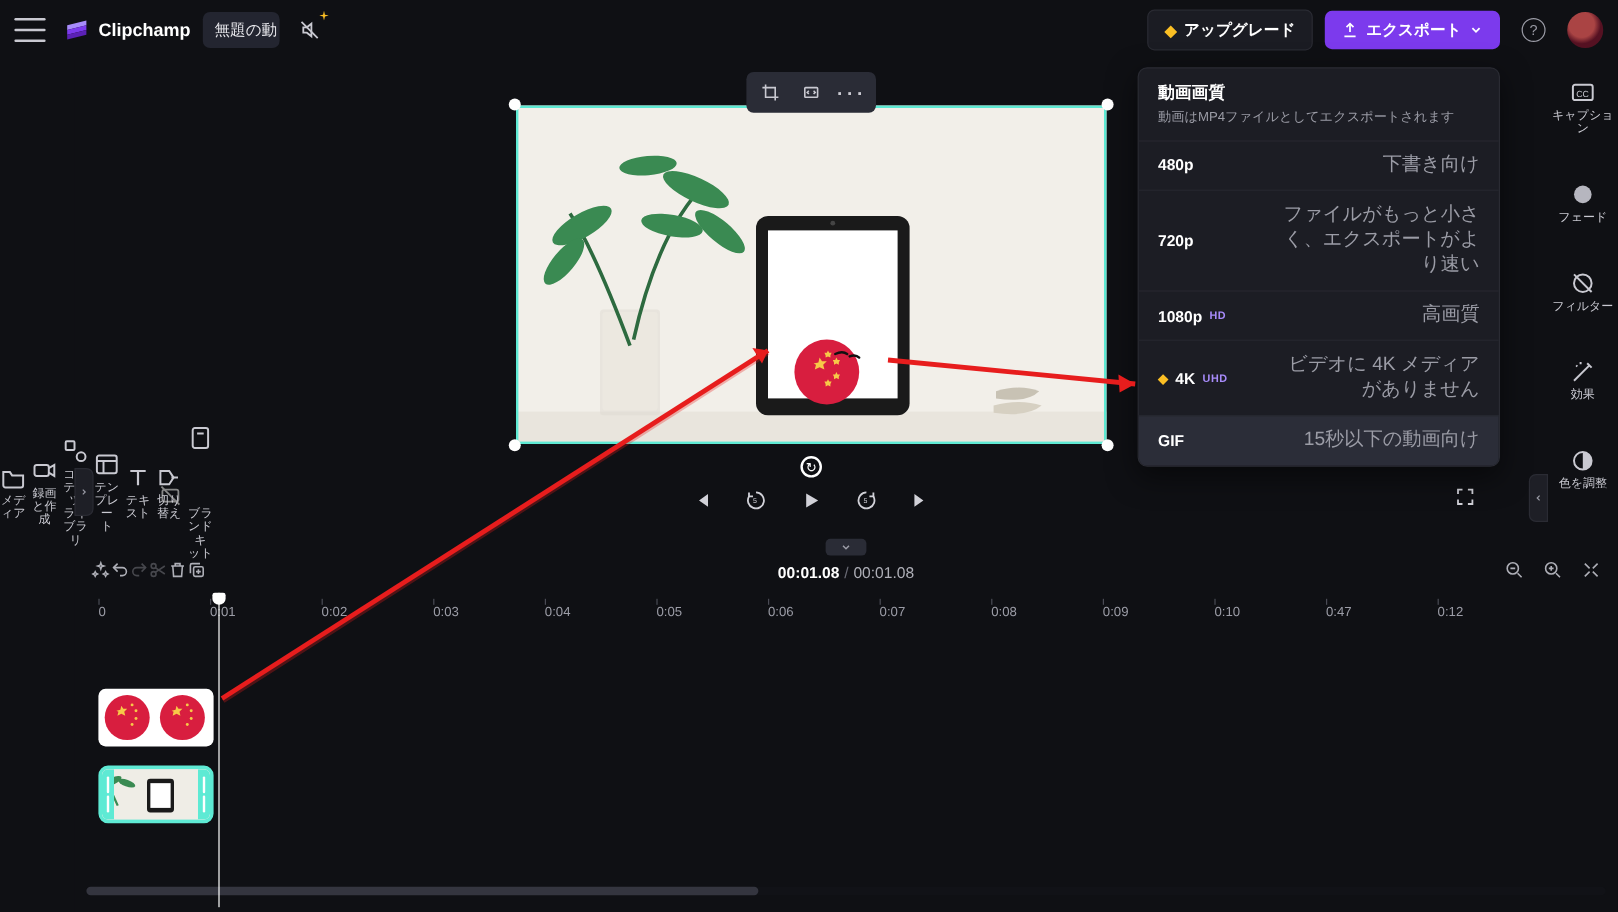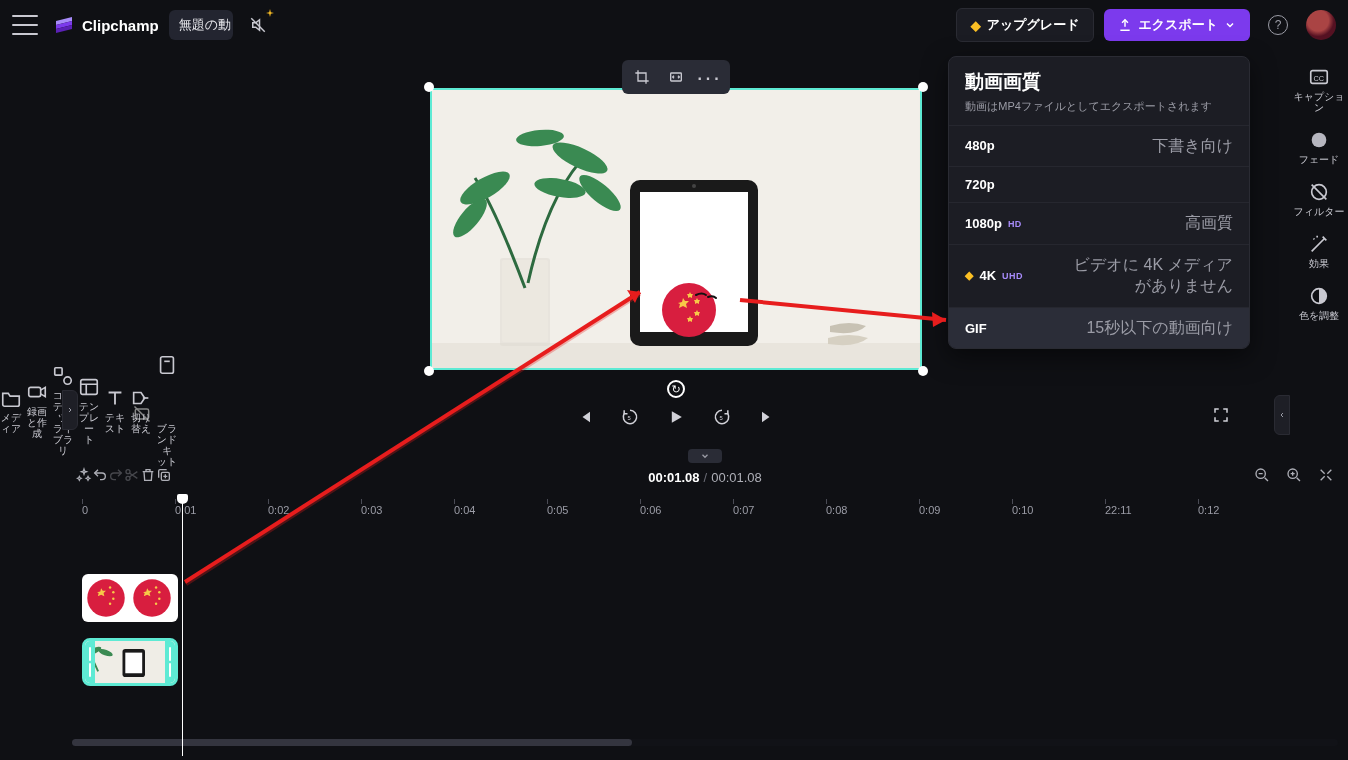--- a/index.html
+++ b/index.html
@@ -35,27 +35,27 @@
 .avatar{width:30px;height:30px;border-radius:50%;background:radial-gradient(circle at 40% 35%,#a44 0 40%,#512 60%);margin-left:8px;}
 
 
 .leftnav{position:absolute;left:0;top:50px;width:62px;height:710px;background:var(--bg);display:flex;flex-direction:row;align-items:center;padding-top:10px;gap:4px;z-index:3;}
 .nav-item{width:58px;display:flex;flex-direction:column;align-items:center;gap:3px;padding:8px 0;color:#c9c9d1;cursor:pointer;font-size:10px;text-align:center;line-height:1.1;}
 .nav-item .nicon{width:22px;height:22px;color:#c9c9d1;}
 
 .left-toggle{position:absolute;left:62px;top:390px;width:16px;height:40px;background:#1e1f26;border:1px solid var(--border);border-radius:0 6px 6px 0;display:flex;align-items:center;justify-content:center;color:#9b9ca6;z-index:4;}
 
 
-.rightnav{position:absolute;right:0;top:50px;width:58px;height:400px;display:flex;flex-direction:column;align-items:center;padding-top:8px;gap:0;z-index:3;}
+.rightnav{position:absolute;right:0;top:50px;width:58px;height:400px;display:flex;flex-direction:column;align-items:center;padding-top:8px;gap:22px;z-index:3;}
 .right-toggle{position:absolute;right:58px;top:395px;width:16px;height:40px;background:#1e1f26;border:1px solid var(--border);border-radius:6px 0 0 6px;display:flex;align-items:center;justify-content:center;color:#9b9ca6;z-index:4;}
 
 
 .popover{position:absolute;right:98px;top:56px;width:302px;background:#1c1d24;border:1px solid var(--border);border-radius:8px;box-shadow:0 8px 24px rgba(0,0,0,.5);z-index:20;overflow:hidden;}
 .po-head{padding:12px 16px 10px;}
-.po-title{font-size:19px;font-weight:700;color:#fff;}
+.po-title{font-size:14px;font-weight:700;color:#fff;}
 .po-sub{font-size:11px;color:var(--muted);line-height:1.5;margin-top:3px;}
 .po-row{display:flex;align-items:center;justify-content:space-between;padding:10px 16px;font-size:13px;border-top:1px solid #26272f;cursor:pointer;}
 .po-row.hl{background:#2b2d38;}
 .po-row .q{font-weight:700;color:#fff;display:flex;align-items:center;gap:6px;}
 .po-row .d{font-size:16px;color:var(--muted);max-width:170px;text-align:right;line-height:1.3;}
 .hd-badge{color:var(--purple2);font-size:9px;font-weight:800;letter-spacing:.5px;}
 .po4k{display:flex;align-items:center;gap:8px;}
 .po4k .diamond{font-size:11px;}
 
 
@@ -171,20 +171,21 @@
   <div class="po-head">
     <div class="po-title">動画画質</div>
     <div class="po-sub">動画はMP4ファイルとしてエクスポートされます</div>
   </div>
   <div class="po-row">
     <span class="q">480p</span>
       <span class="d">下書き向け</span>
   </div>
   <div class="po-row">
     <span class="q">720p</span>
+      <span class="d">ファイルがもっと小さく、エクスポートがより速い</span>
   </div>
   <div class="po-row">
     <span class="q">
         <span>1080p</span>
         <span class="hd-badge">HD</span>
       </span>
     <span class="d">高画質</span>
   </div>
   <div class="po-row">
     <span class="q po4k">
@@ -464,21 +465,21 @@
   <span class="tick" style="left:113px">0:01</span>
   <span class="tick" style="left:206px">0:02</span>
   <span class="tick" style="left:299px">0:03</span>
   <span class="tick" style="left:392px">0:04</span>
   <span class="tick" style="left:485px">0:05</span>
   <span class="tick" style="left:578px">0:06</span>
   <span class="tick" style="left:671px">0:07</span>
   <span class="tick" style="left:764px">0:08</span>
   <span class="tick" style="left:857px">0:09</span>
   <span class="tick" style="left:950px">0:10</span>
-  <span class="tick" style="left:1043px">22:11</span>
+  <span class="tick" style="left:1043px">0:47</span>
   <span class="tick" style="left:1136px">0:12</span>
 </div>
 
 <div class="playhead" style="left:182px"></div>
 
 <div class="tracks">
   <div class="clip top">
     <svg class="thumb" style="left:2px" viewBox="0 0 54 54">
       <circle cx="27" cy="27" r="23" fill="#d81e3f"></circle>
       <path d="M16 20 l4 -1 1 -4 2 3 4 0 -3 3 1 4 -4 -2 -4 2 1 -4 z" fill="#f7c948"></path>

